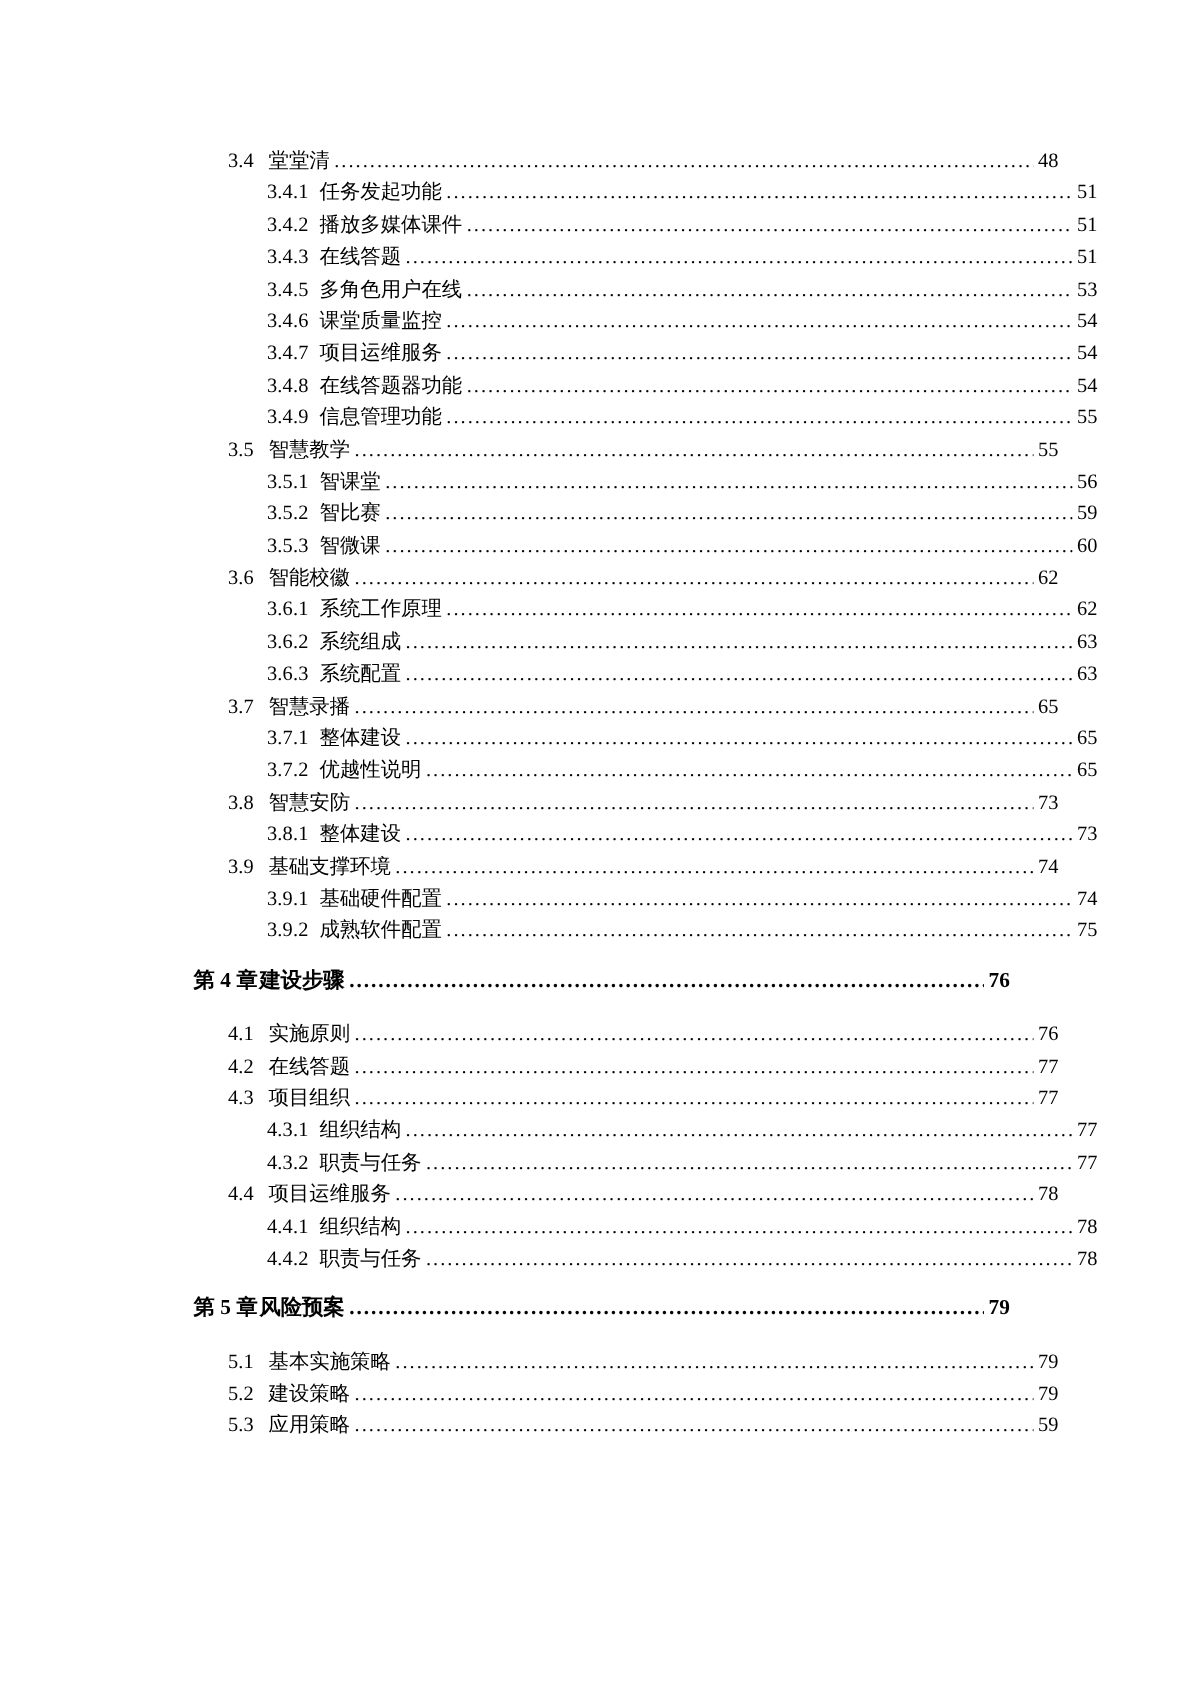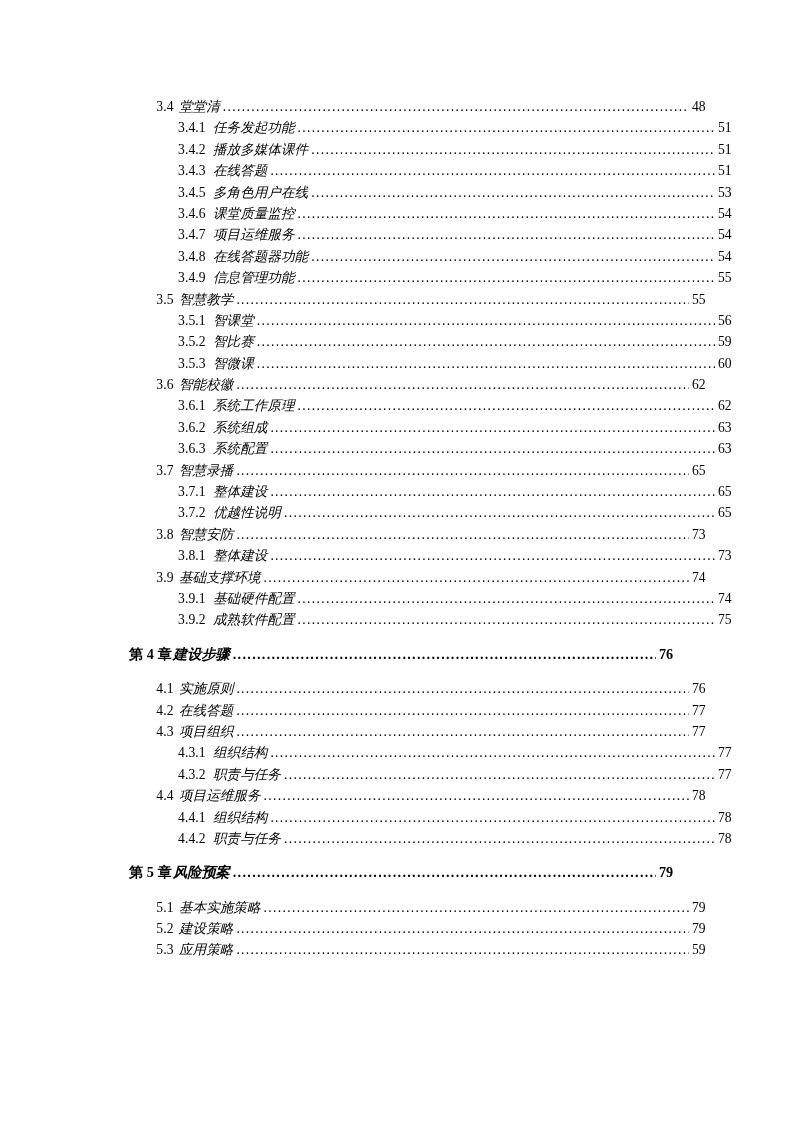--- a/index.html
+++ b/index.html
@@ -35,28 +35,27 @@
   .lvl2 { padding-left: 33px; }
   .lvl3 { padding-left: 59px; }
 
   .chapter-gap-top { margin-top: 13px; }
   .chapter-gap-bottom { margin-bottom: 13px; }
 
   .num {
     flex: 0 0 auto;
     letter-spacing: 0.1px;
   }
-  .lvl2 > .num { min-width: 26px; text-align: center; }
+  .lvl2 > .num { min-width: 26px; }
   .lvl3 > .num { min-width: 34px; }
   .lvl1 > .num { min-width: 53px; text-align: right; }
 
   .title {
     flex: 0 0 auto;
     padding-left: 1px;
-    font-style: italic;
   }
   .leader {
     flex: 1 1 auto;
     overflow: hidden;
     margin: 0 1px 0 3px;
     position: relative;
     height: 21.4px;
   }
   .leader::before {
     content: "................................................................................................................................................................................................";

